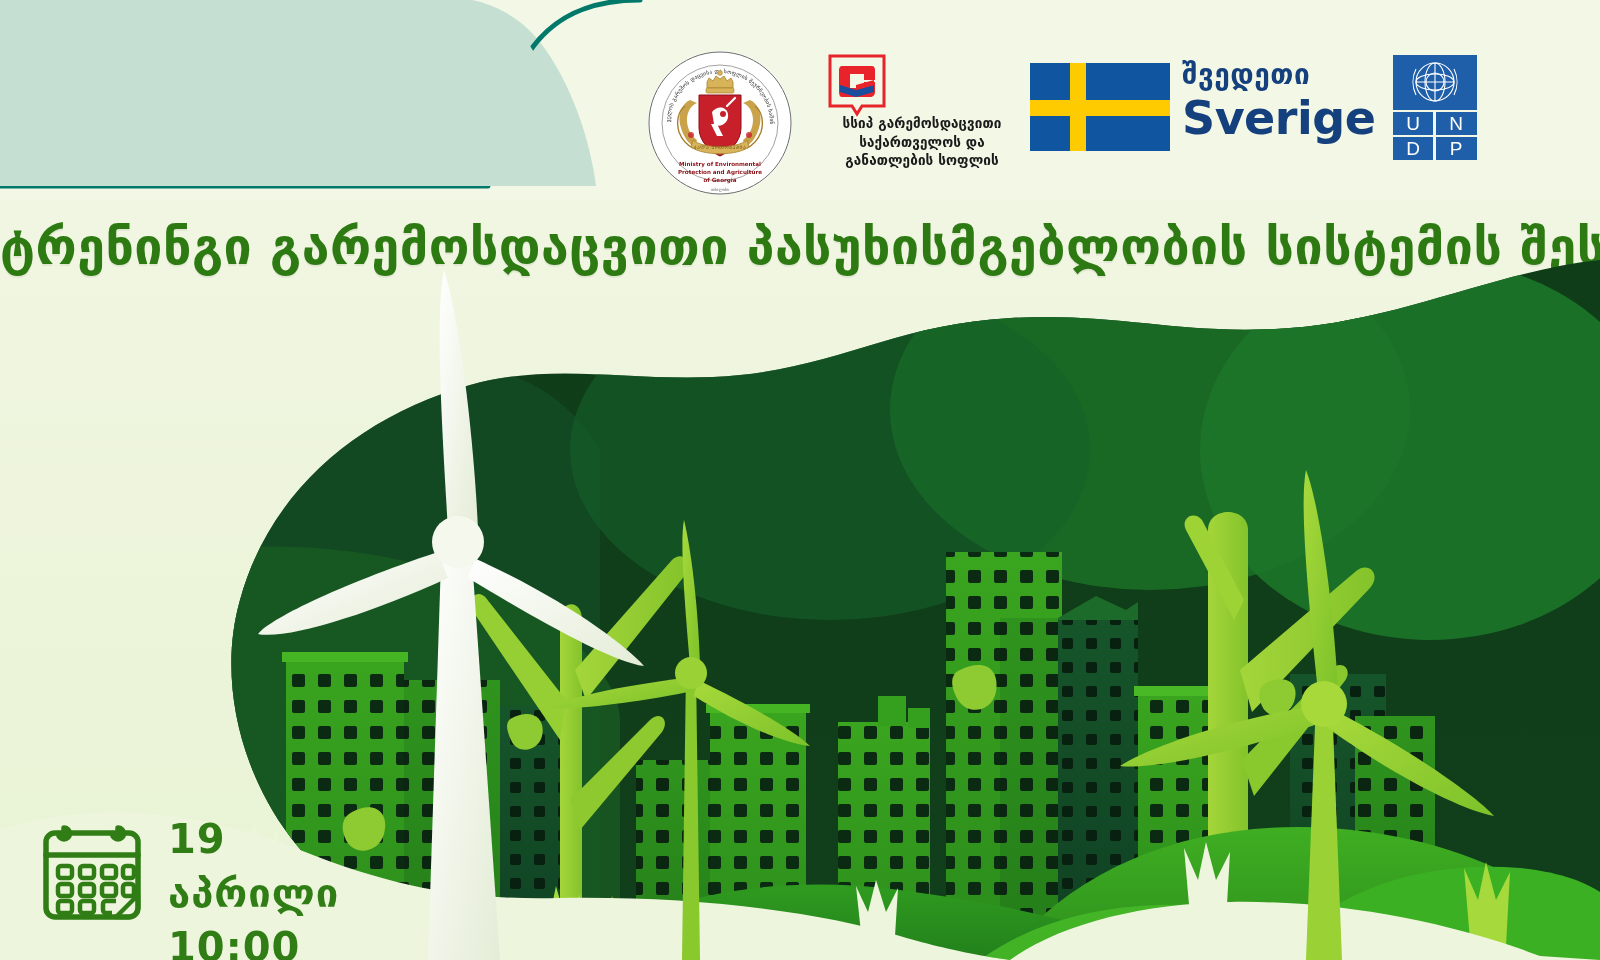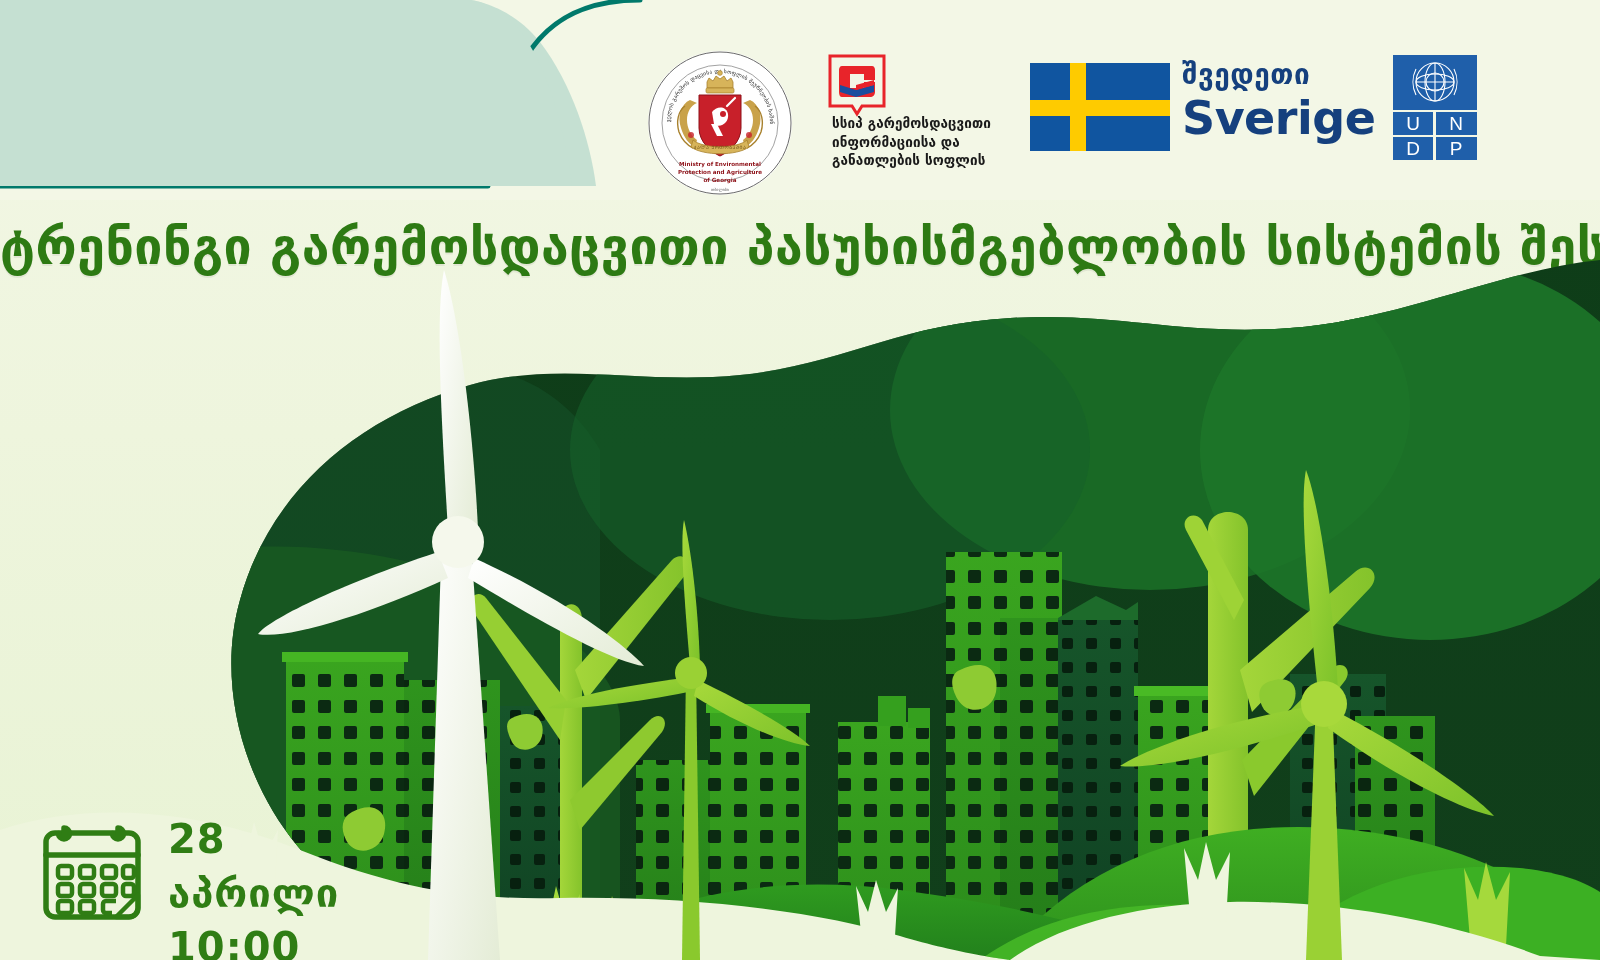--- a/index.html
+++ b/index.html
@@ -18,20 +18,21 @@
   .logos{position:absolute;left:0;top:0;width:1600px;height:200px;}
   .logo{position:absolute;}
   #logo-ministry{left:645px;top:48px;width:150px;height:150px;}
   #logo-infocenter{left:812px;top:52px;width:200px;height:125px;}
   #logo-sweden{left:1030px;top:55px;width:330px;height:105px;}
   #logo-undp{left:1390px;top:55px;width:90px;height:105px;}
   .ic-text{
     position:absolute;left:20px;top:62px;width:180px;
     font-size:13.5px;line-height:1.38;font-weight:700;color:#1a1a1a;
     letter-spacing:.1px;
+    text-align:center;
   }
   .sv-text{position:absolute;left:152px;top:6px;width:190px;color:#15407e;}
   .sv-line1{font-size:28px;line-height:1;font-weight:600;letter-spacing:.5px;}
   .sv-line2{font-size:46px;line-height:1;font-weight:800;letter-spacing:-.5px;margin-top:6px;text-align:center;}
 
   
   #title{
     position:absolute;left:0;top:222px;width:1600px;text-align:center;
     font-size:50px;font-weight:800;line-height:1;
     color:#2d7a13;letter-spacing:.5px;white-space:nowrap;
@@ -124,21 +125,21 @@
     <div class="logo" id="logo-infocenter">
       <svg viewBox="0 0 200 125" width="200" height="125" style="position:absolute;left:0;top:0;">
         <path d="M18,4 L72,4 L72,54 L50,54 L45,62 L40,54 L18,54 Z" fill="none" stroke="#e8242a" stroke-width="3"></path>
         <path d="M30,14 L60,14 C62,14 63,16 63,18 L63,28 L52,28 L52,22 L38,22 L38,36 L52,36 L52,30 L63,30 L63,40 C63,43 61,45 58,45 L30,45 C28,45 27,43 27,40 L27,18 C27,16 28,14 30,14 Z" fill="#e8242a"></path>
         <path d="M28,33 L44,38 L44,45 L28,40 Z" fill="#1a4d9e"></path>
         <path d="M44,38 L62,33 L62,40 L44,45 Z" fill="#1a4d9e"></path>
         <path d="M44,33 L62,28 L62,33 L44,38 Z" fill="#e8242a"></path>
       </svg>
       <div class="ic-text">
         <div>სსიპ გარემოსდაცვითი</div>
-        <div>ინფორმაციისა და</div>
+        <div>საქართველოს და</div>
         <div>განათლების სოფლის</div>
       </div>
     </div>
 
     <div class="logo" id="logo-sweden">
       <svg viewBox="0 0 140 88" width="140" height="88" style="position:absolute;left:0;top:8px;">
         <rect x="0" y="0" width="140" height="88" fill="#1055a0"></rect>
         <rect x="0" y="37" width="140" height="16" fill="#fecb00"></rect>
         <rect x="40" y="0" width="16" height="88" fill="#fecb00"></rect>
       </svg>
@@ -379,18 +380,18 @@
         <rect x="42" y="68" width="14" height="12" rx="3"></rect>
         <rect x="64" y="68" width="14" height="12" rx="3"></rect>
         <rect x="85" y="68" width="11" height="12" rx="3"></rect>
         <rect x="20" y="85" width="14" height="12" rx="3"></rect>
         <rect x="42" y="85" width="14" height="12" rx="3"></rect>
         <path d="M78,85 L68,85 a3,3 0 0 0 -3,3 l0,6 a3,3 0 0 0 3,3 l6,0"></path>
       </g>
       <path d="M78,101 L100,79 L100,92 a9,9 0 0 1 -9,9 Z" fill="none" stroke="#2f7d14" stroke-width="4.5" stroke-linejoin="round"></path>
     </svg>
     <div id="dt-text">
-      <div>28 აპრილი</div>
+      <div>19 აპრილი</div>
       <div>10:00</div>
     </div>
   </div>
 
 </div>
 
 </body></html>

